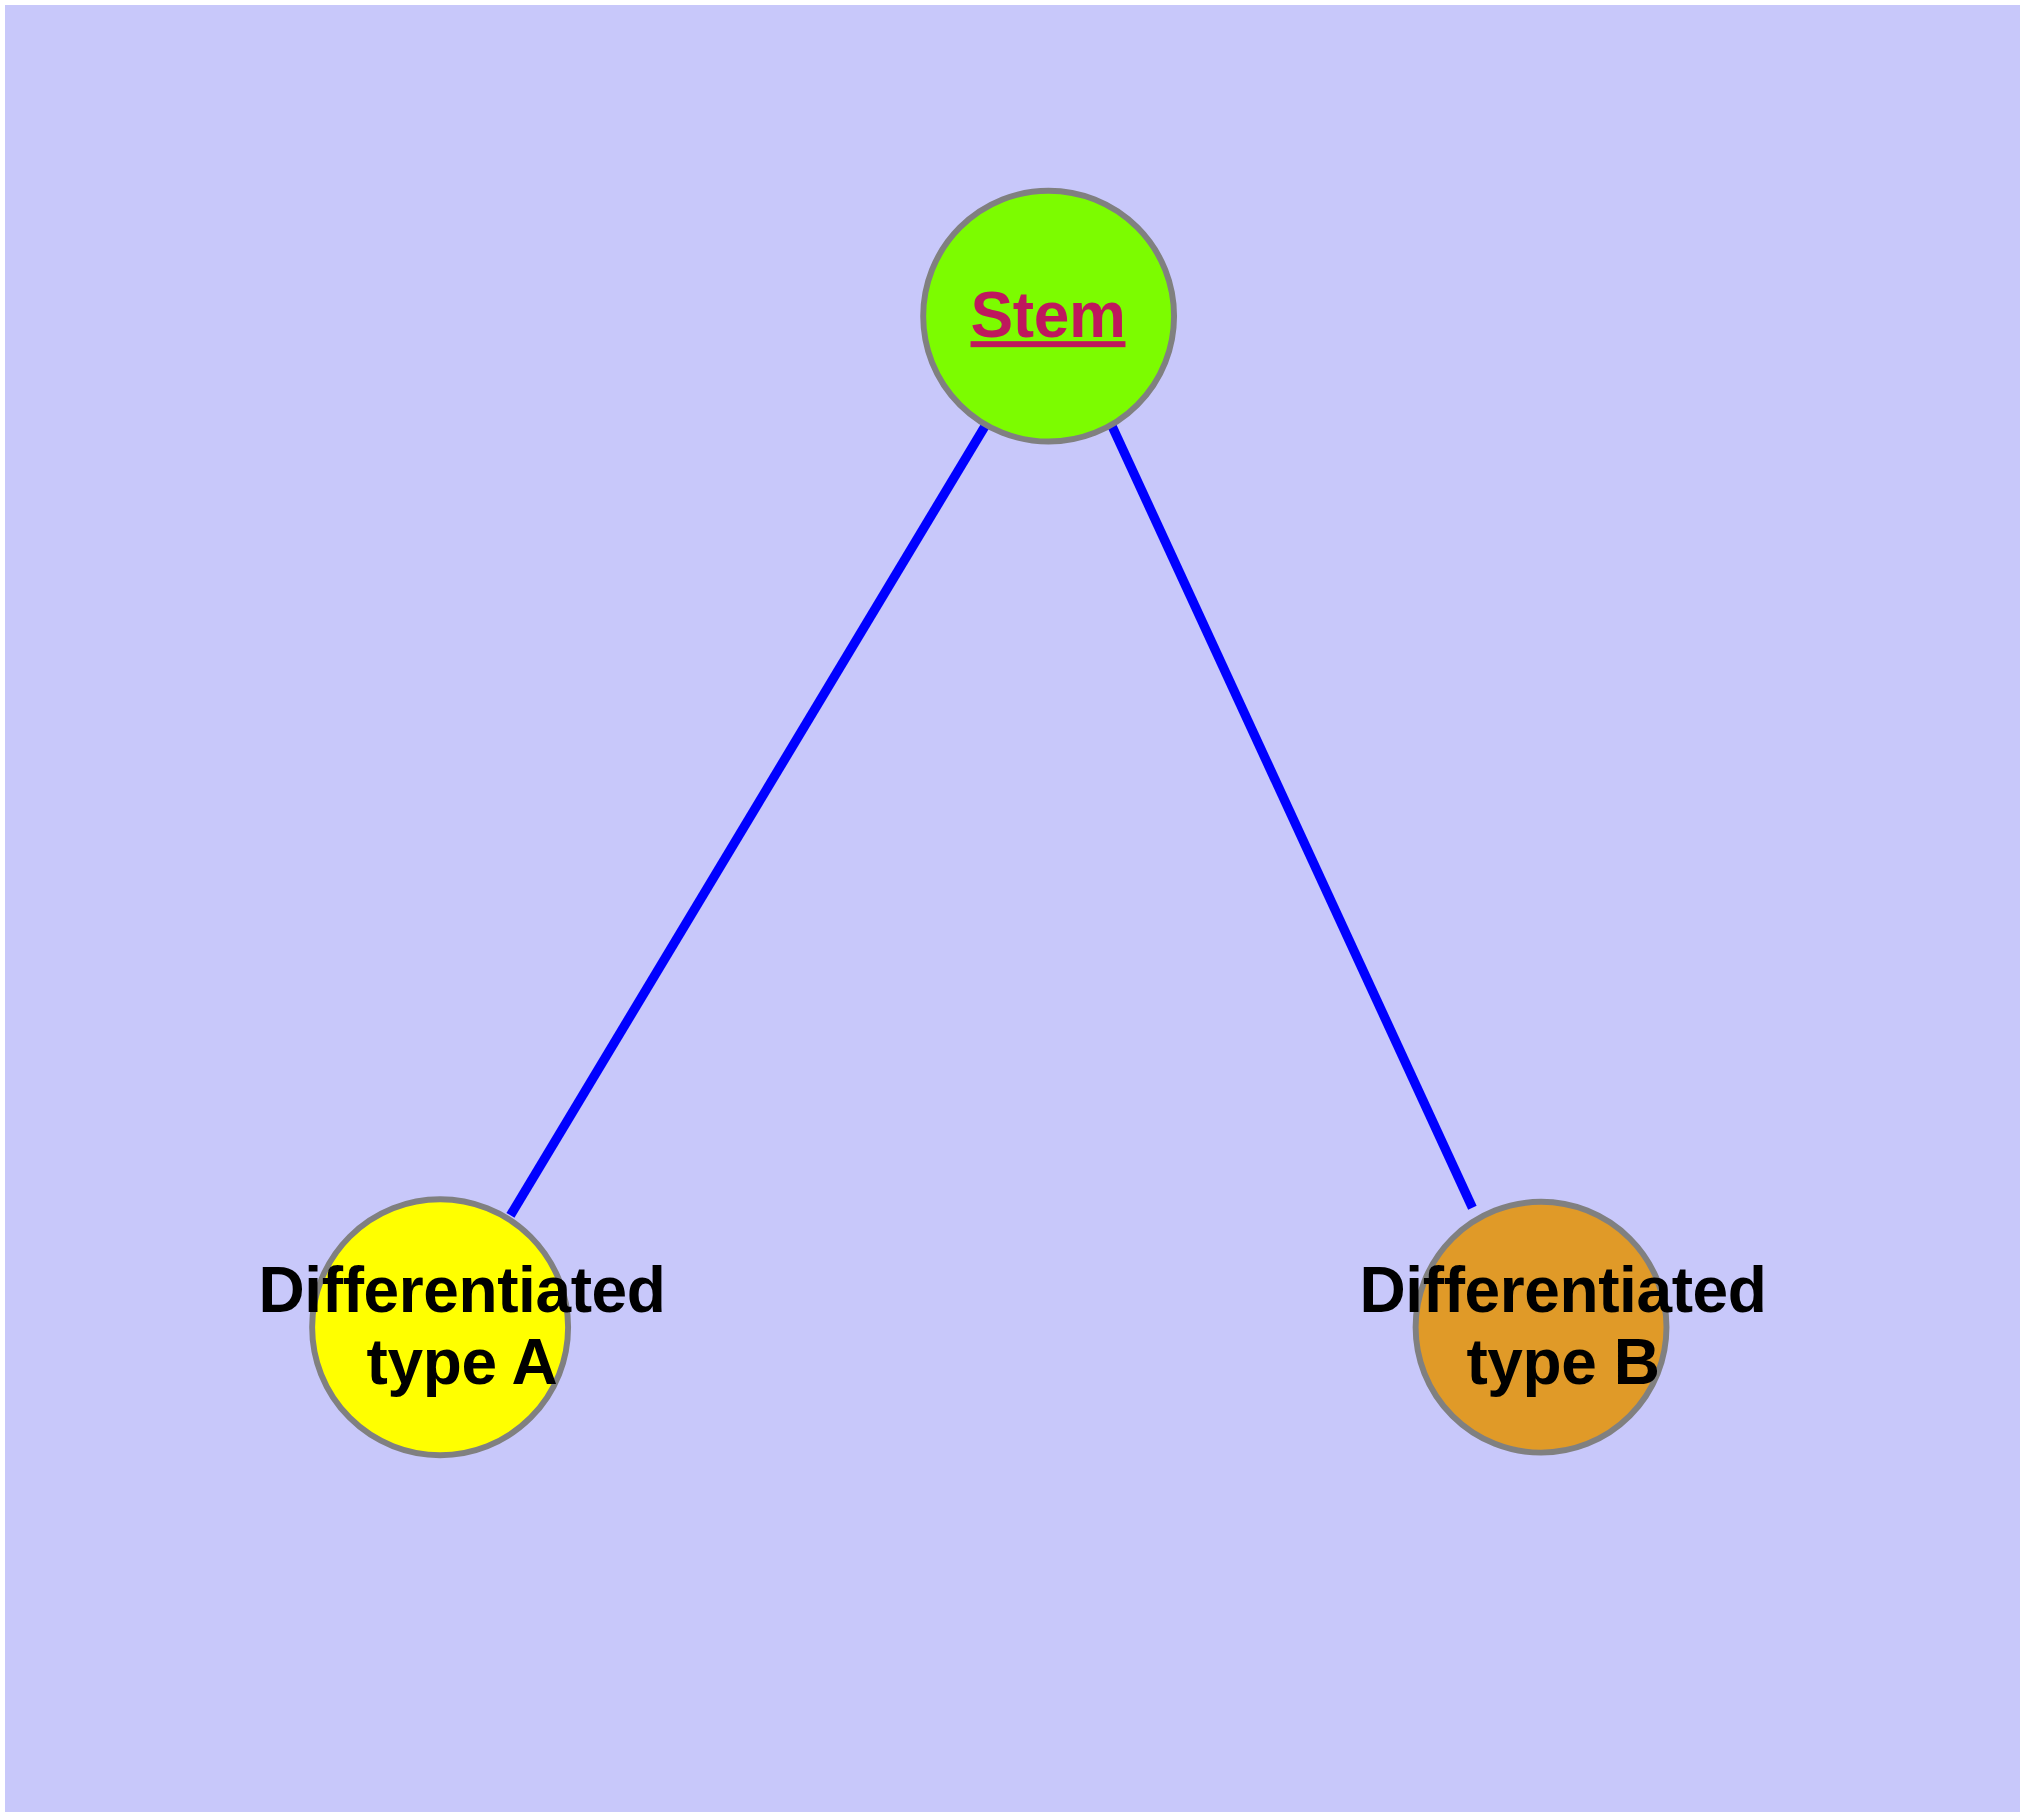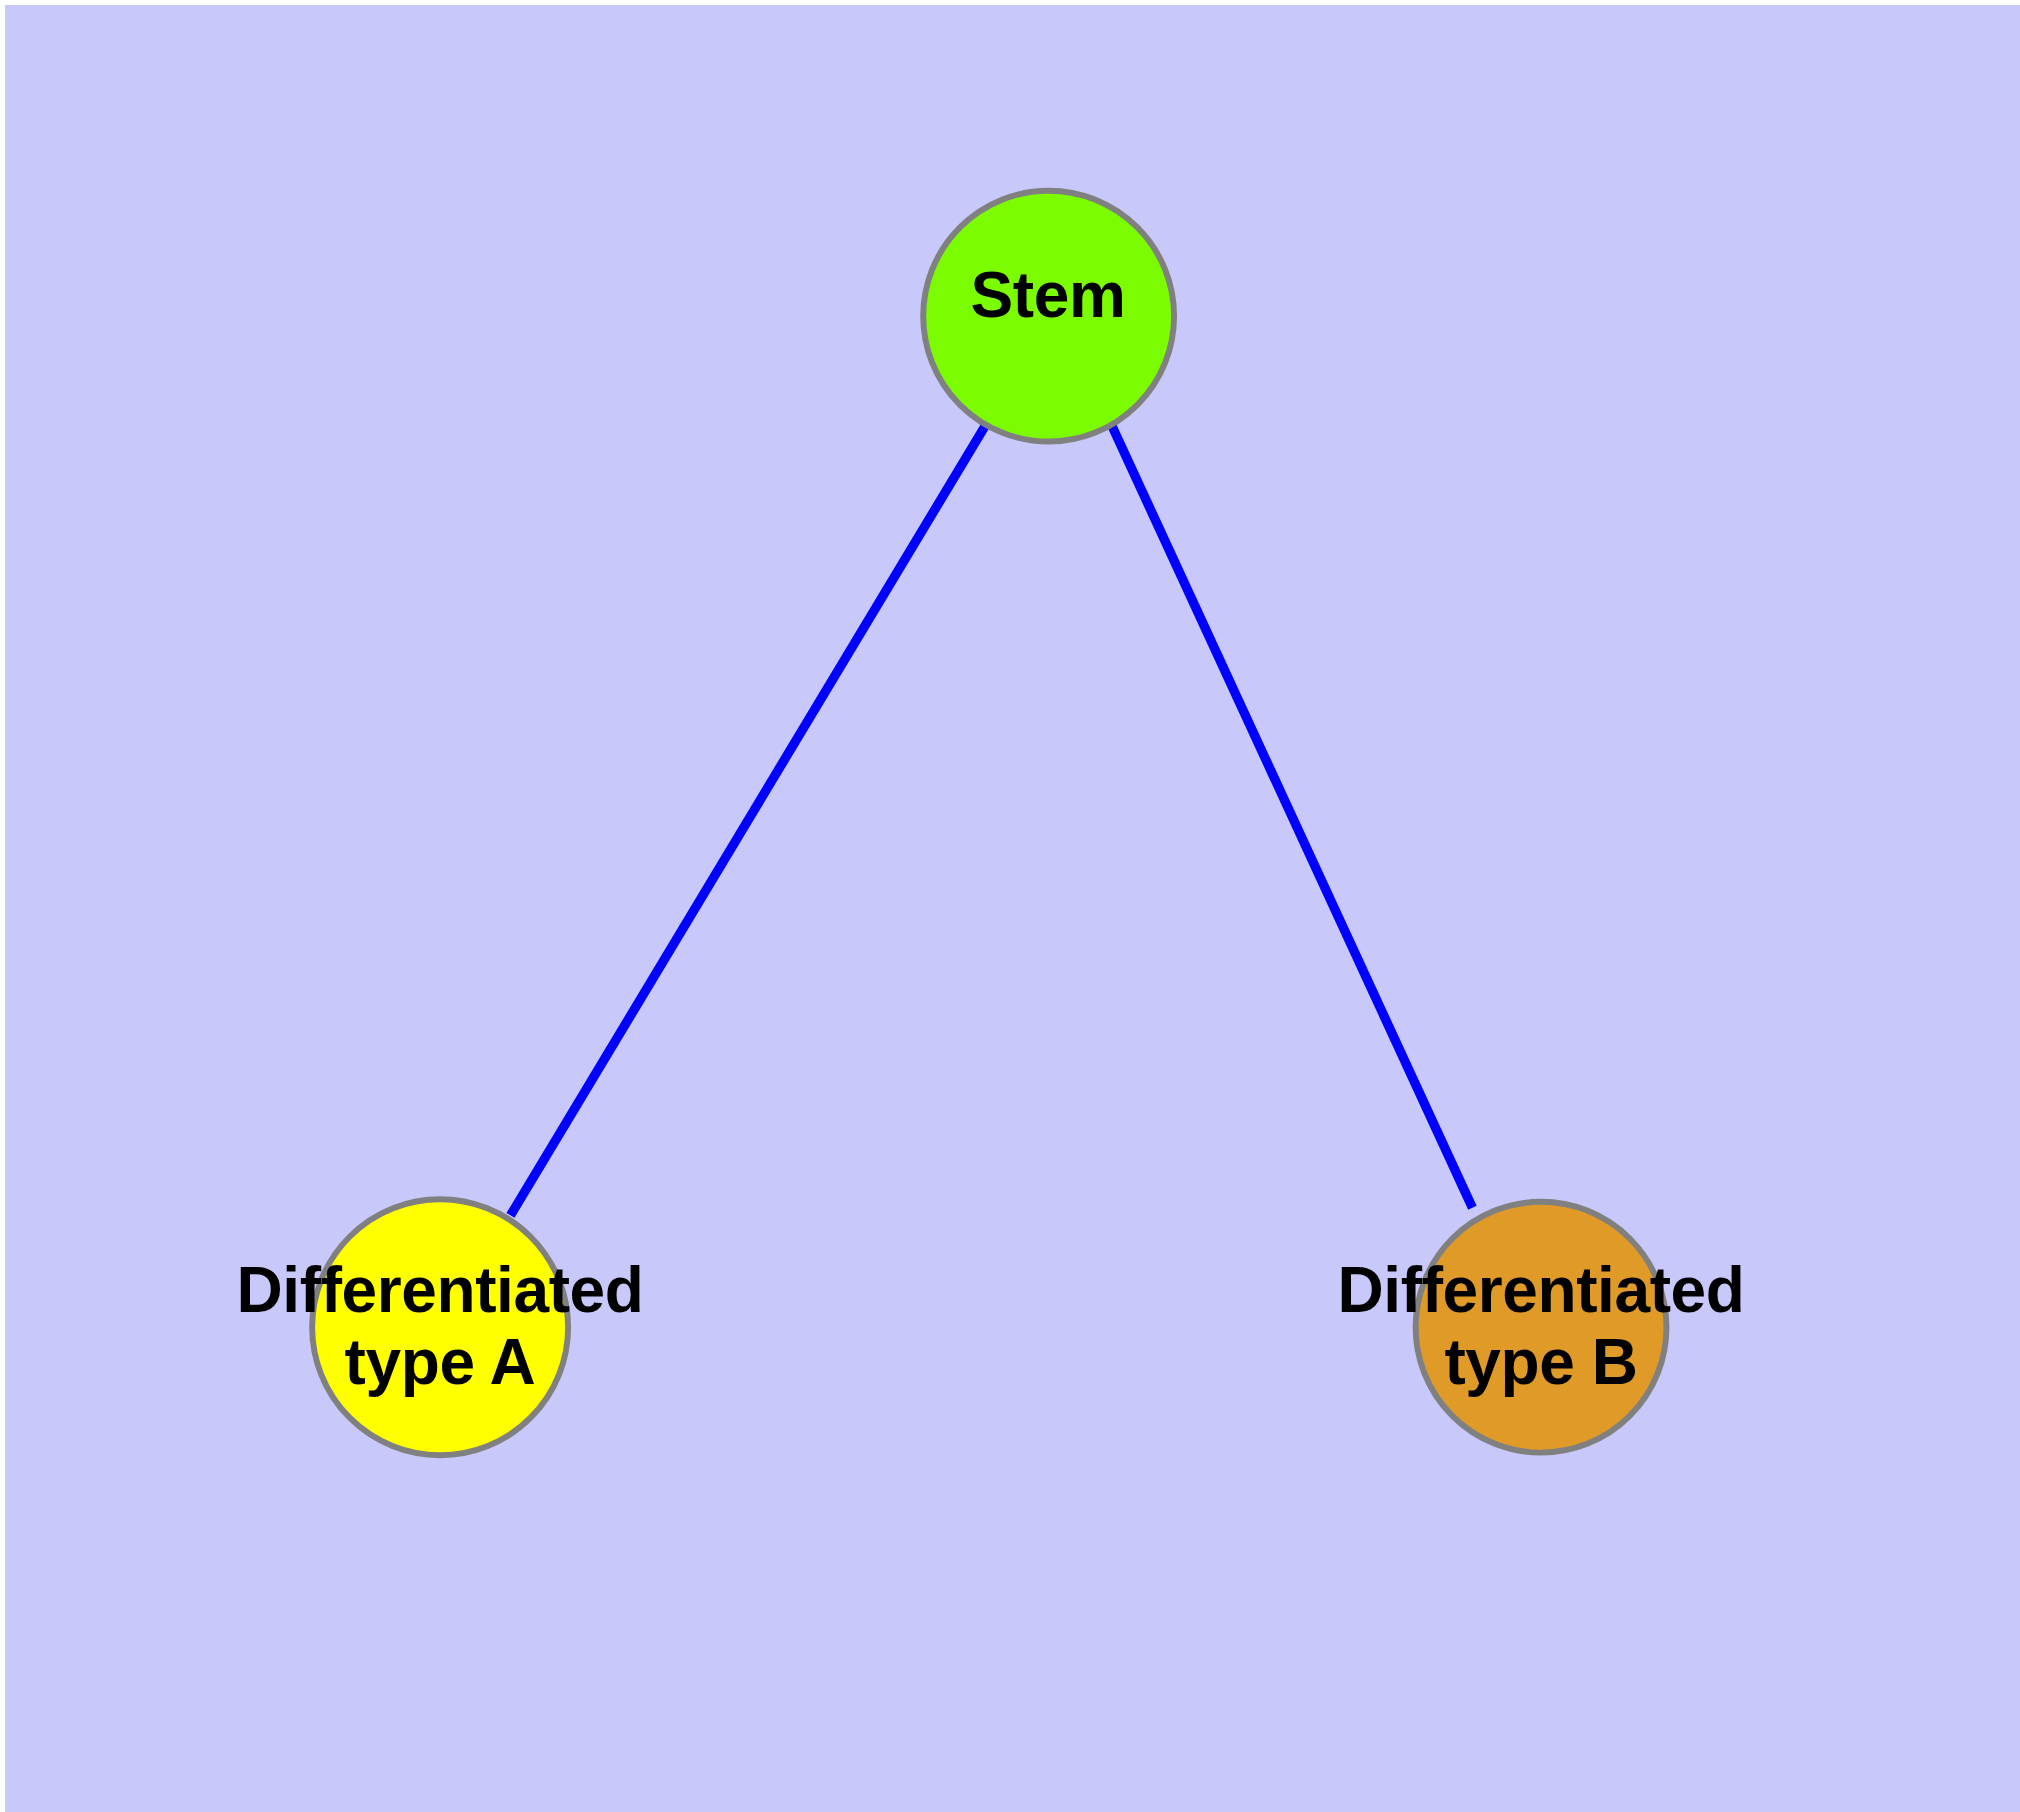--- a/index.html
+++ b/index.html
@@ -50,20 +50,21 @@
     white-space: pre;
     pointer-events: none;
     transform: translate(-50%, -50%);
     letter-spacing: -0.4px;
   }
   .label-stem {
     font-size: 64px;
   }
   .label-leaf {
     font-size: 64px;
+    margin-left: 22px;
   }
 </style>
 </head>
 <body>
 
 <div id="stage" style="width: 2021px; height: 1812px;">
 
   <div id="canvas-bg" style="background: rgb(200, 200, 250);"></div>
 
   <svg id="graph-svg" viewBox="0 0 2384 2138" xmlns="http://www.w3.org/2000/svg">
@@ -73,20 +74,20 @@
       <line class="edge-line" x1="1311" y1="501" x2="1737" y2="1425" stroke="#0000ff" stroke-width="11"></line>
     </g>
 
     <g>
       <circle class="node-circle" cx="1237" cy="373" r="148" fill="#7cfc00" stroke="#808080"></circle>
       <circle class="node-circle" cx="519" cy="1566" r="151" fill="#ffff00" stroke="#808080"></circle>
       <circle class="node-circle" cx="1818" cy="1566" r="148" fill="#e09a28" stroke="#808080"></circle>
     </g>
   </svg>
 
-  <div class="node-label label-stem" style="left: 1048px; top: 296px; color: #000000;">Stem</div>
+  <div class="node-label label-stem" style="left: 1048px; top: 316px; color: #be185d; text-decoration: underline;">Stem</div>
   <div class="node-label label-leaf" style="left: 440px; top: 1327px; color: rgb(0, 0, 0);">Differentiated
 type A</div>
   <div class="node-label label-leaf" style="left: 1541px; top: 1327px; color: rgb(0, 0, 0);">Differentiated
 type B</div>
 
 </div>
 
 
 </body></html>

